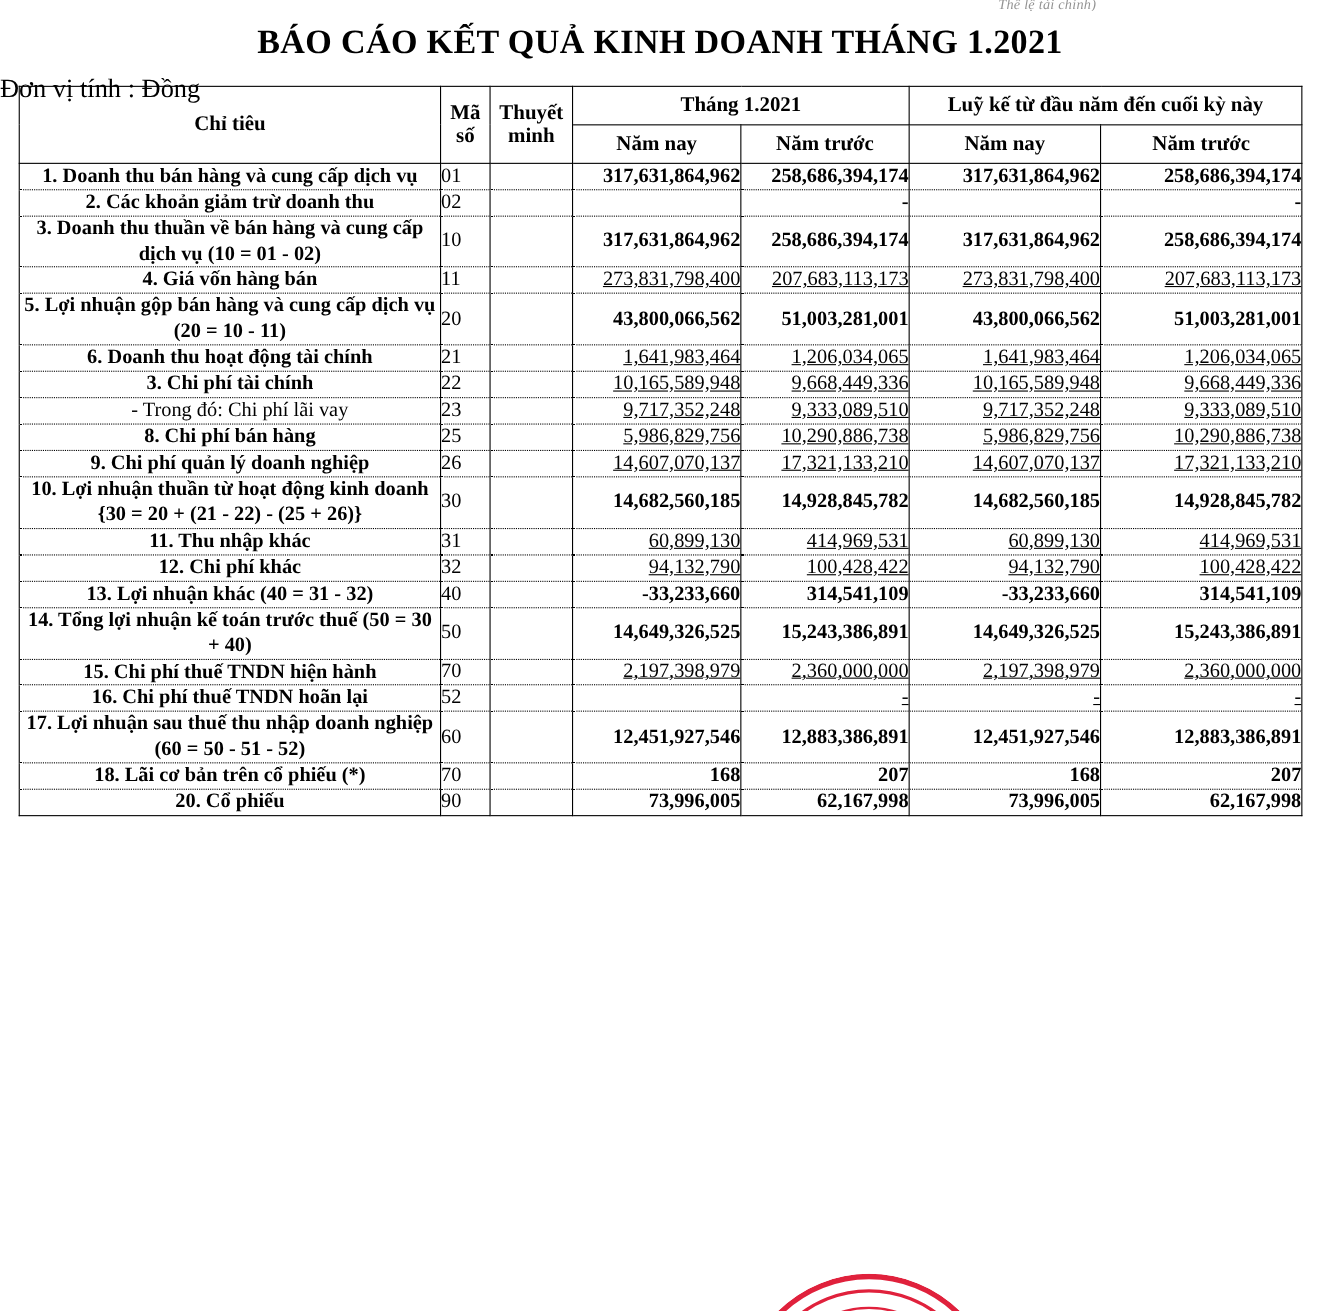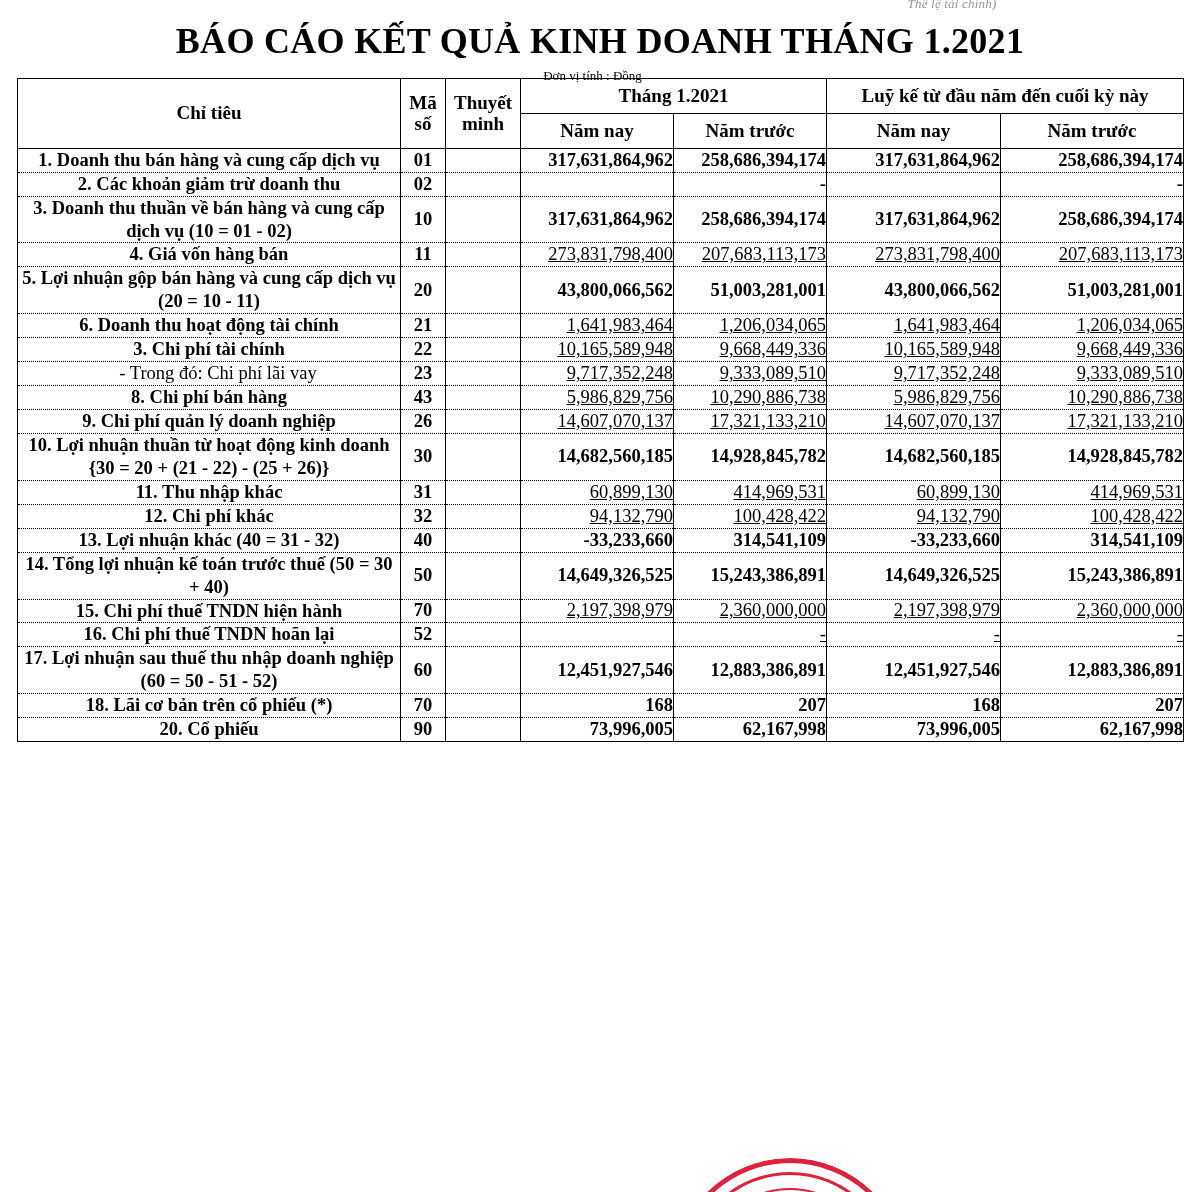--- a/index.html
+++ b/index.html
@@ -33,33 +33,33 @@
     letter-spacing: 0.2px;
   }
 
   
   .doc-title {
     position: absolute;
     top: 20px;
     left: 0;
     width: 1200px;
     text-align: center;
-    font-size: 36px;
+    font-size: 31px;
     font-weight: bold;
     letter-spacing: 0.3px;
   }
 
   
   .unit-note {
     position: absolute;
     top: 68px;
     left: 0;
     width: 1185px;
-    text-align: center;
-    font-size: 13px;
+    text-align: left;
+    font-size: 24px;
   }
 
   
   .sheet {
     position: absolute;
     top: 78px;
     left: 17px;
     width: 1166px;
   }
   table.fin {
@@ -98,22 +98,21 @@
     font-size: 18.5px;
   }
   td.c-label {
     text-align: center;
     padding: 5px 6px 5px 9px;
     font-weight: bold;
     line-height: 1.24;
   }
   td.c-label.plain { font-weight: normal; padding-left: 18px; }
   td.c-code {
-    text-align: center;
-    font-weight: bold;
+    font-weight: normal;
     font-size: 19px;
   }
   td.c-note { text-align: center; }
   td.c-num {
     text-align: right;
     padding: 5px 10px 5px 4px;
     font-weight: bold;
     white-space: nowrap;
   }
   td.c-num.plain { font-weight: normal; text-decoration: underline; }
@@ -259,21 +258,21 @@
           <td class="c-label plain"> - Trong đó: Chi phí lãi vay</td>
           <td class="c-code">23</td>
           <td class="c-note"></td>
           <td class="c-num plain">9,717,352,248</td>
           <td class="c-num plain">9,333,089,510</td>
           <td class="c-num plain">9,717,352,248</td>
           <td class="c-num plain">9,333,089,510</td>
         </tr>
         <tr>
           <td class="c-label">8. Chi phí bán hàng</td>
-          <td class="c-code">43</td>
+          <td class="c-code">25</td>
           <td class="c-note"></td>
           <td class="c-num plain">5,986,829,756</td>
           <td class="c-num plain">10,290,886,738</td>
           <td class="c-num plain">5,986,829,756</td>
           <td class="c-num plain">10,290,886,738</td>
         </tr>
         <tr>
           <td class="c-label">9. Chi phí quản lý doanh nghiệp</td>
           <td class="c-code">26</td>
           <td class="c-note"></td>

